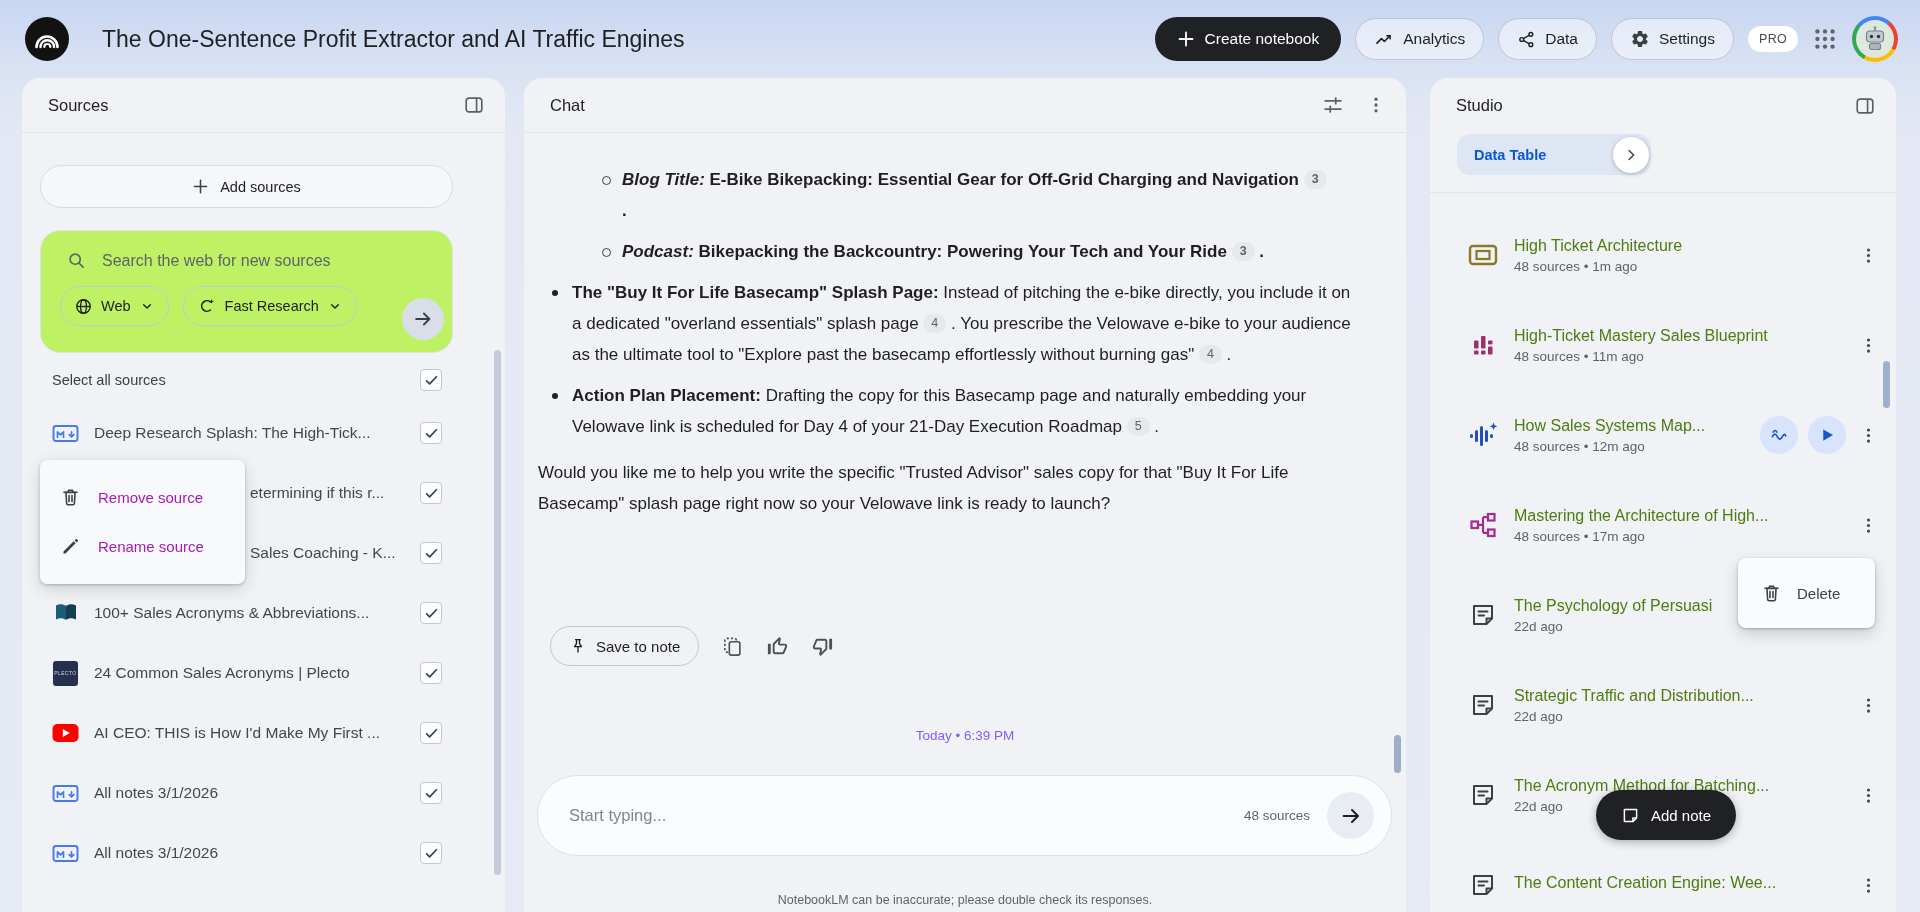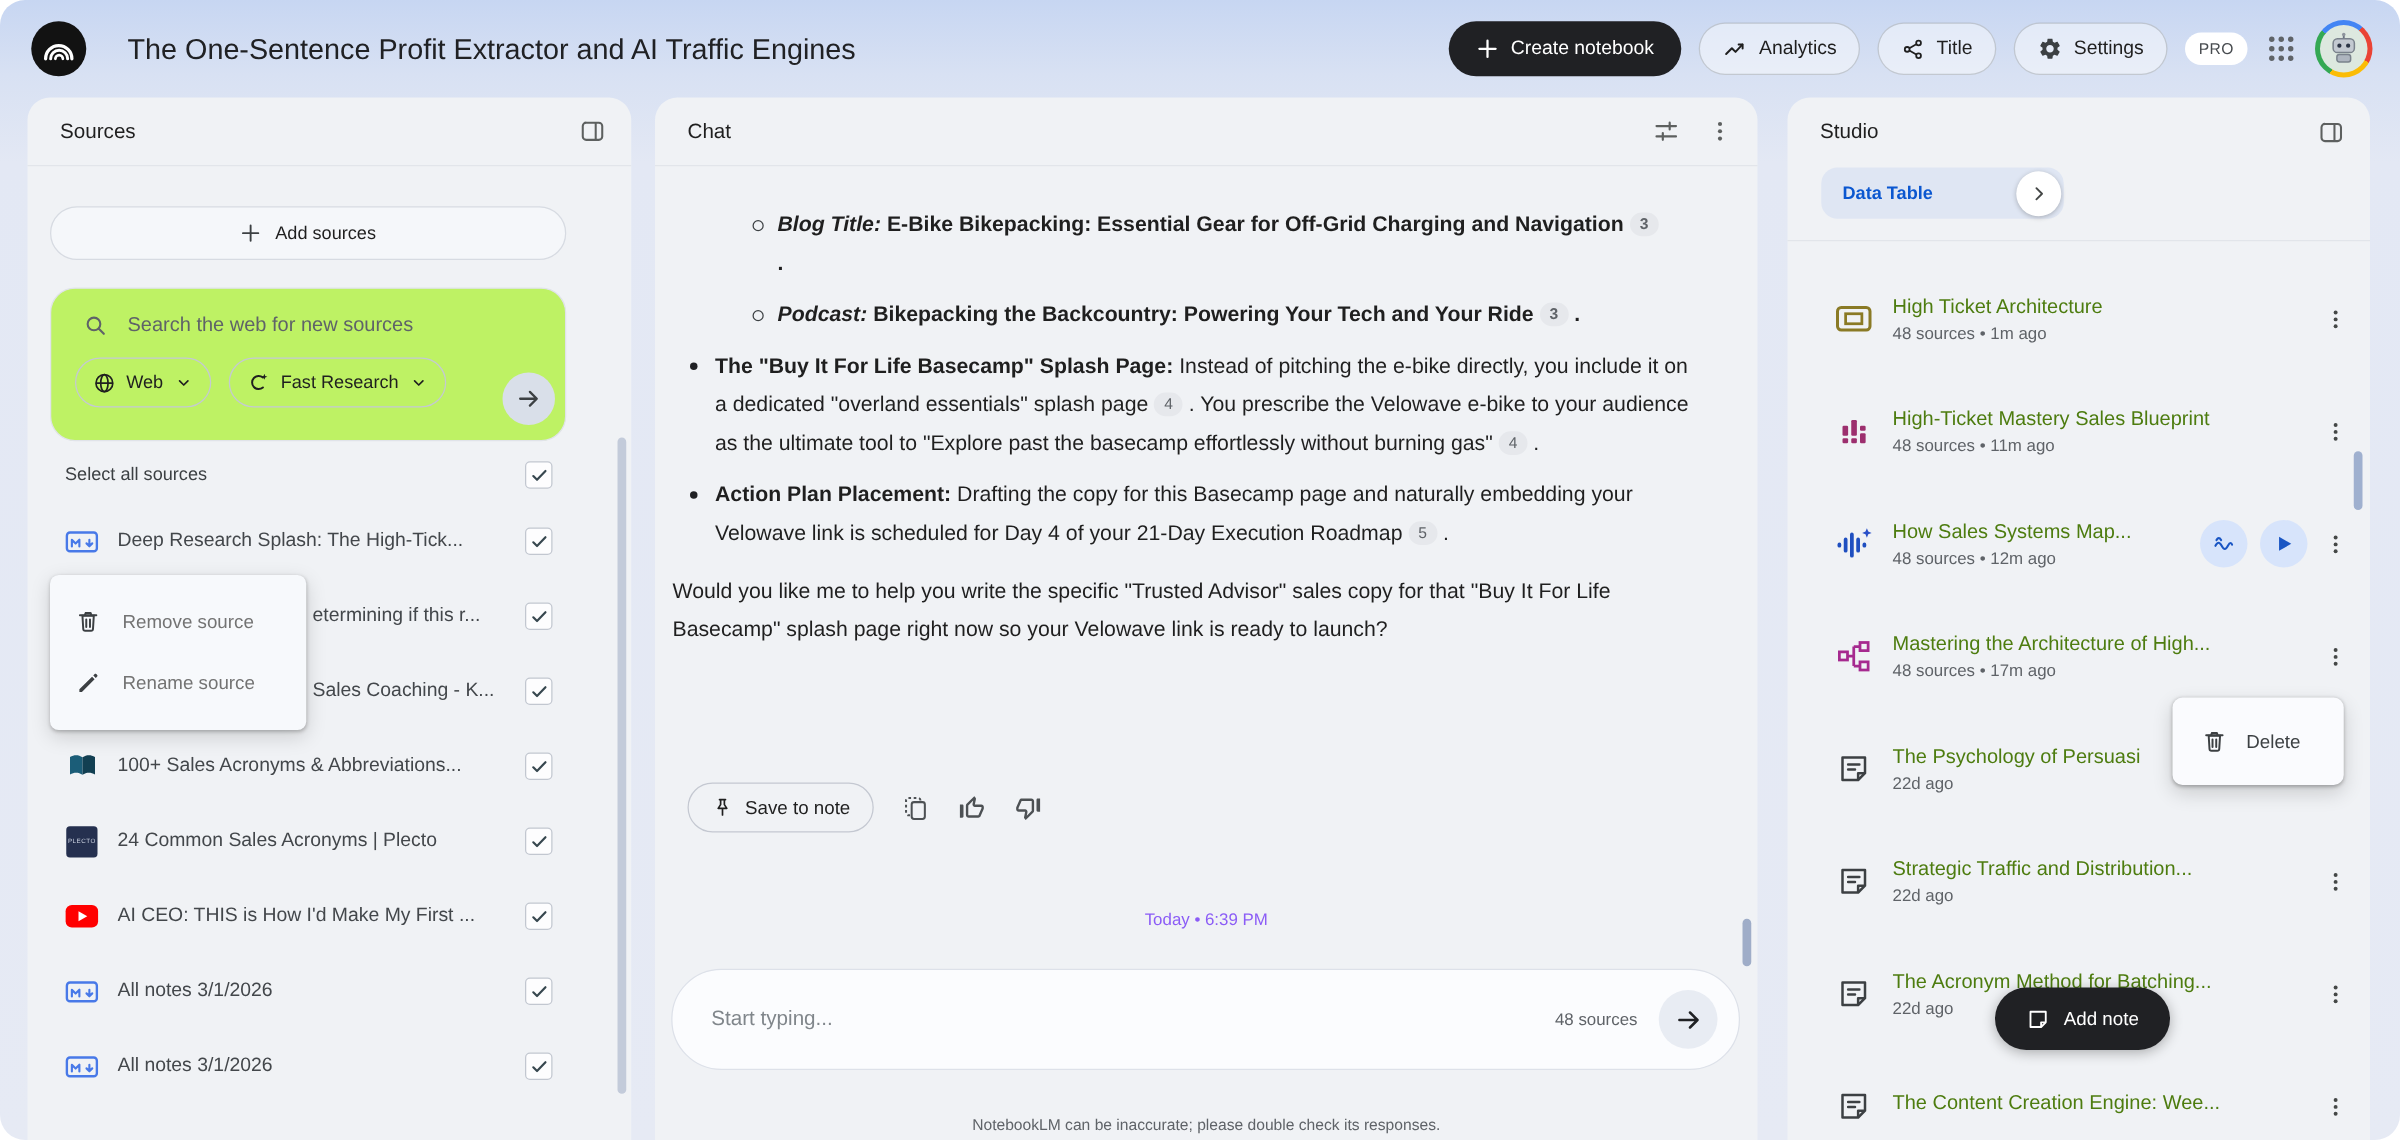--- a/index.html
+++ b/index.html
@@ -1,18 +1,18 @@
 <!DOCTYPE html>
 <html><head>
 <meta charset="utf-8">
 <style>
   html,body{margin:0;padding:0;}
   body{font-family:"Liberation Sans", sans-serif; -webkit-font-smoothing:antialiased;}
   .page{position:relative;width:1920px;height:912px;overflow:hidden;
-    background:linear-gradient(180deg,#c7d6f2 0%,#d8e1f3 60px,#e3e8f4 130px,#e6eaf4 100%);border-radius:20px;}
+    background:linear-gradient(180deg,#c7d6f2 0%,#d8e1f3 60px,#e3e8f4 130px,#e6eaf4 100%);}
 
   
   .hdr{position:absolute;top:0;left:0;right:0;height:78px;display:flex;align-items:center;padding:0 0 0 24px;box-sizing:border-box;}
   .logo{width:46px;height:46px;flex:none;cursor:pointer;}
   .app-title{font-size:23px;color:#202124;margin-left:32px;white-space:nowrap;}
   .header-actions{position:absolute;right:22px;top:0;height:78px;display:flex;align-items:center;gap:14px;}
   .btn-dark{display:flex;align-items:center;gap:10px;height:44px;padding:0 22px;border:none;border-radius:22px;background:#202124;color:#fff;font-size:15.5px;font-family:inherit;cursor:pointer;}
   .btn-light{display:flex;align-items:center;gap:9px;height:42px;padding:0 18px;border:1px solid rgba(95,99,104,.28);border-radius:21px;background:rgba(255,255,255,.45);color:#1f1f1f;font-size:15.5px;font-family:inherit;cursor:pointer;}
   .pro-badge{background:#fff;border-radius:14px;padding:6px 11px;font-size:12.5px;color:#474b4f;letter-spacing:.3px;}
   .grid-icon{cursor:pointer;display:flex;}
@@ -44,21 +44,21 @@
   .src-row{height:60px;display:flex;align-items:center;padding:0 63px 0 30px;position:relative;cursor:pointer;}
   .src-icon{width:27px;margin-right:15px;flex:none;display:flex;justify-content:center;}
   .src-title{flex:1;font-size:15.5px;color:#43474b;white-space:nowrap;overflow:hidden;}
   .src-row.covered .src-icon{visibility:hidden;}
   .src-row.covered .src-title{position:absolute;left:228px;right:70px;}
   .src-check{position:absolute;right:63px;width:20px;height:20px;border:1px solid #c2c7d0;background:#fdfdfe;border-radius:4px;display:flex;align-items:center;justify-content:center;cursor:pointer;}
   .plecto-box{width:25px;height:25px;background:#25304f;border-radius:3px;color:#cdd4e2;font-size:5px;letter-spacing:.4px;display:flex;align-items:center;justify-content:center;}
   .src-scrollbar{position:absolute;right:4px;top:272px;width:7px;height:525px;border-radius:4px;background:#c3cbda;cursor:grab;}
   .src-menu{position:absolute;left:18px;top:382px;width:205px;box-sizing:border-box;background:#f7f9fc;border-radius:7px;padding:13px 0;z-index:30;
     box-shadow:0 1px 3px rgba(0,0,0,.22),0 5px 16px rgba(0,0,0,.15);}
-  .menu-item{display:flex;align-items:center;gap:17px;padding:14px 20px;font-size:15px;color:#737373;cursor:pointer;}
+  .menu-item{display:flex;align-items:center;gap:17px;padding:14px 20px;font-size:15px;color:#a21caf;cursor:pointer;}
 
   
   .chat-scroll{position:absolute;top:56px;left:14px;width:830px;padding-top:30px;color:#1f1f1f;}
   .chat-block{position:relative;margin-bottom:10px;font-size:17px;line-height:31px;}
   .chat-block.bullet{padding-left:34px;width:786px;}
   .chat-block.bullet .marker{position:absolute;left:14px;top:13px;width:6px;height:6px;border-radius:50%;background:#202124;}
   .chat-block.sub-bullet{padding-left:84px;width:708px;font-weight:bold;}
   .chat-block.sub-bullet .marker{position:absolute;left:64px;top:12px;width:7px;height:7px;border:1.5px solid #3c4043;border-radius:50%;box-sizing:content-box;}
   .chat-block.paragraph{width:817px;margin-top:15px;}
   .chat-block strong{font-weight:bold;}
@@ -130,21 +130,21 @@
       </button>
       <button class="btn-light">
         <span>
             <svg width="19" height="19" viewBox="0 0 24 24" fill="none" stroke="#1f1f1f" stroke-width="1.8">
               <circle cx="6" cy="12" r="2.4"></circle>
               <circle cx="17.5" cy="5.5" r="2.4"></circle>
               <circle cx="17.5" cy="18.5" r="2.4"></circle>
               <path d="M8.2 10.8l7-4M8.2 13.2l7 4"></path>
             </svg>
           </span>
-        <span>Title</span>
+        <span>Data</span>
       </button>
       <button class="btn-light">
         <span>
             <svg width="20" height="20" viewBox="0 0 24 24">
               <path fill="#3c4043" d="M19.14 12.94c.04-.3.06-.61.06-.94 0-.32-.02-.64-.07-.94l2.03-1.58c.18-.14.23-.41.12-.61l-1.92-3.32c-.12-.22-.37-.29-.59-.22l-2.39.96c-.5-.38-1.03-.7-1.62-.94l-.36-2.54c-.04-.24-.24-.41-.48-.41h-3.84c-.24 0-.43.17-.47.41l-.36 2.54c-.59.24-1.13.57-1.62.94l-2.39-.96c-.22-.08-.47 0-.59.22L2.74 8.87c-.12.21-.08.47.12.61l2.03 1.58c-.05.3-.09.63-.09.94s.02.64.07.94l-2.03 1.58c-.18.14-.23.41-.12.61l1.92 3.32c.12.22.37.29.59.22l2.39-.96c.5.38 1.03.7 1.62.94l.36 2.54c.05.24.24.41.48.41h3.84c.24 0 .44-.17.47-.41l.36-2.54c.59-.24 1.13-.56 1.62-.94l2.39.96c.22.08.47 0 .59-.22l1.92-3.32c.12-.22.07-.47-.12-.61l-2.01-1.58zM12 15.6c-1.98 0-3.6-1.62-3.6-3.6s1.62-3.6 3.6-3.6 3.6 1.62 3.6 3.6-1.62 3.6-3.6 3.6z"></path>
             </svg>
           </span>
         <span>Settings</span>
       </button>
       <span class="pro-badge">PRO</span>

